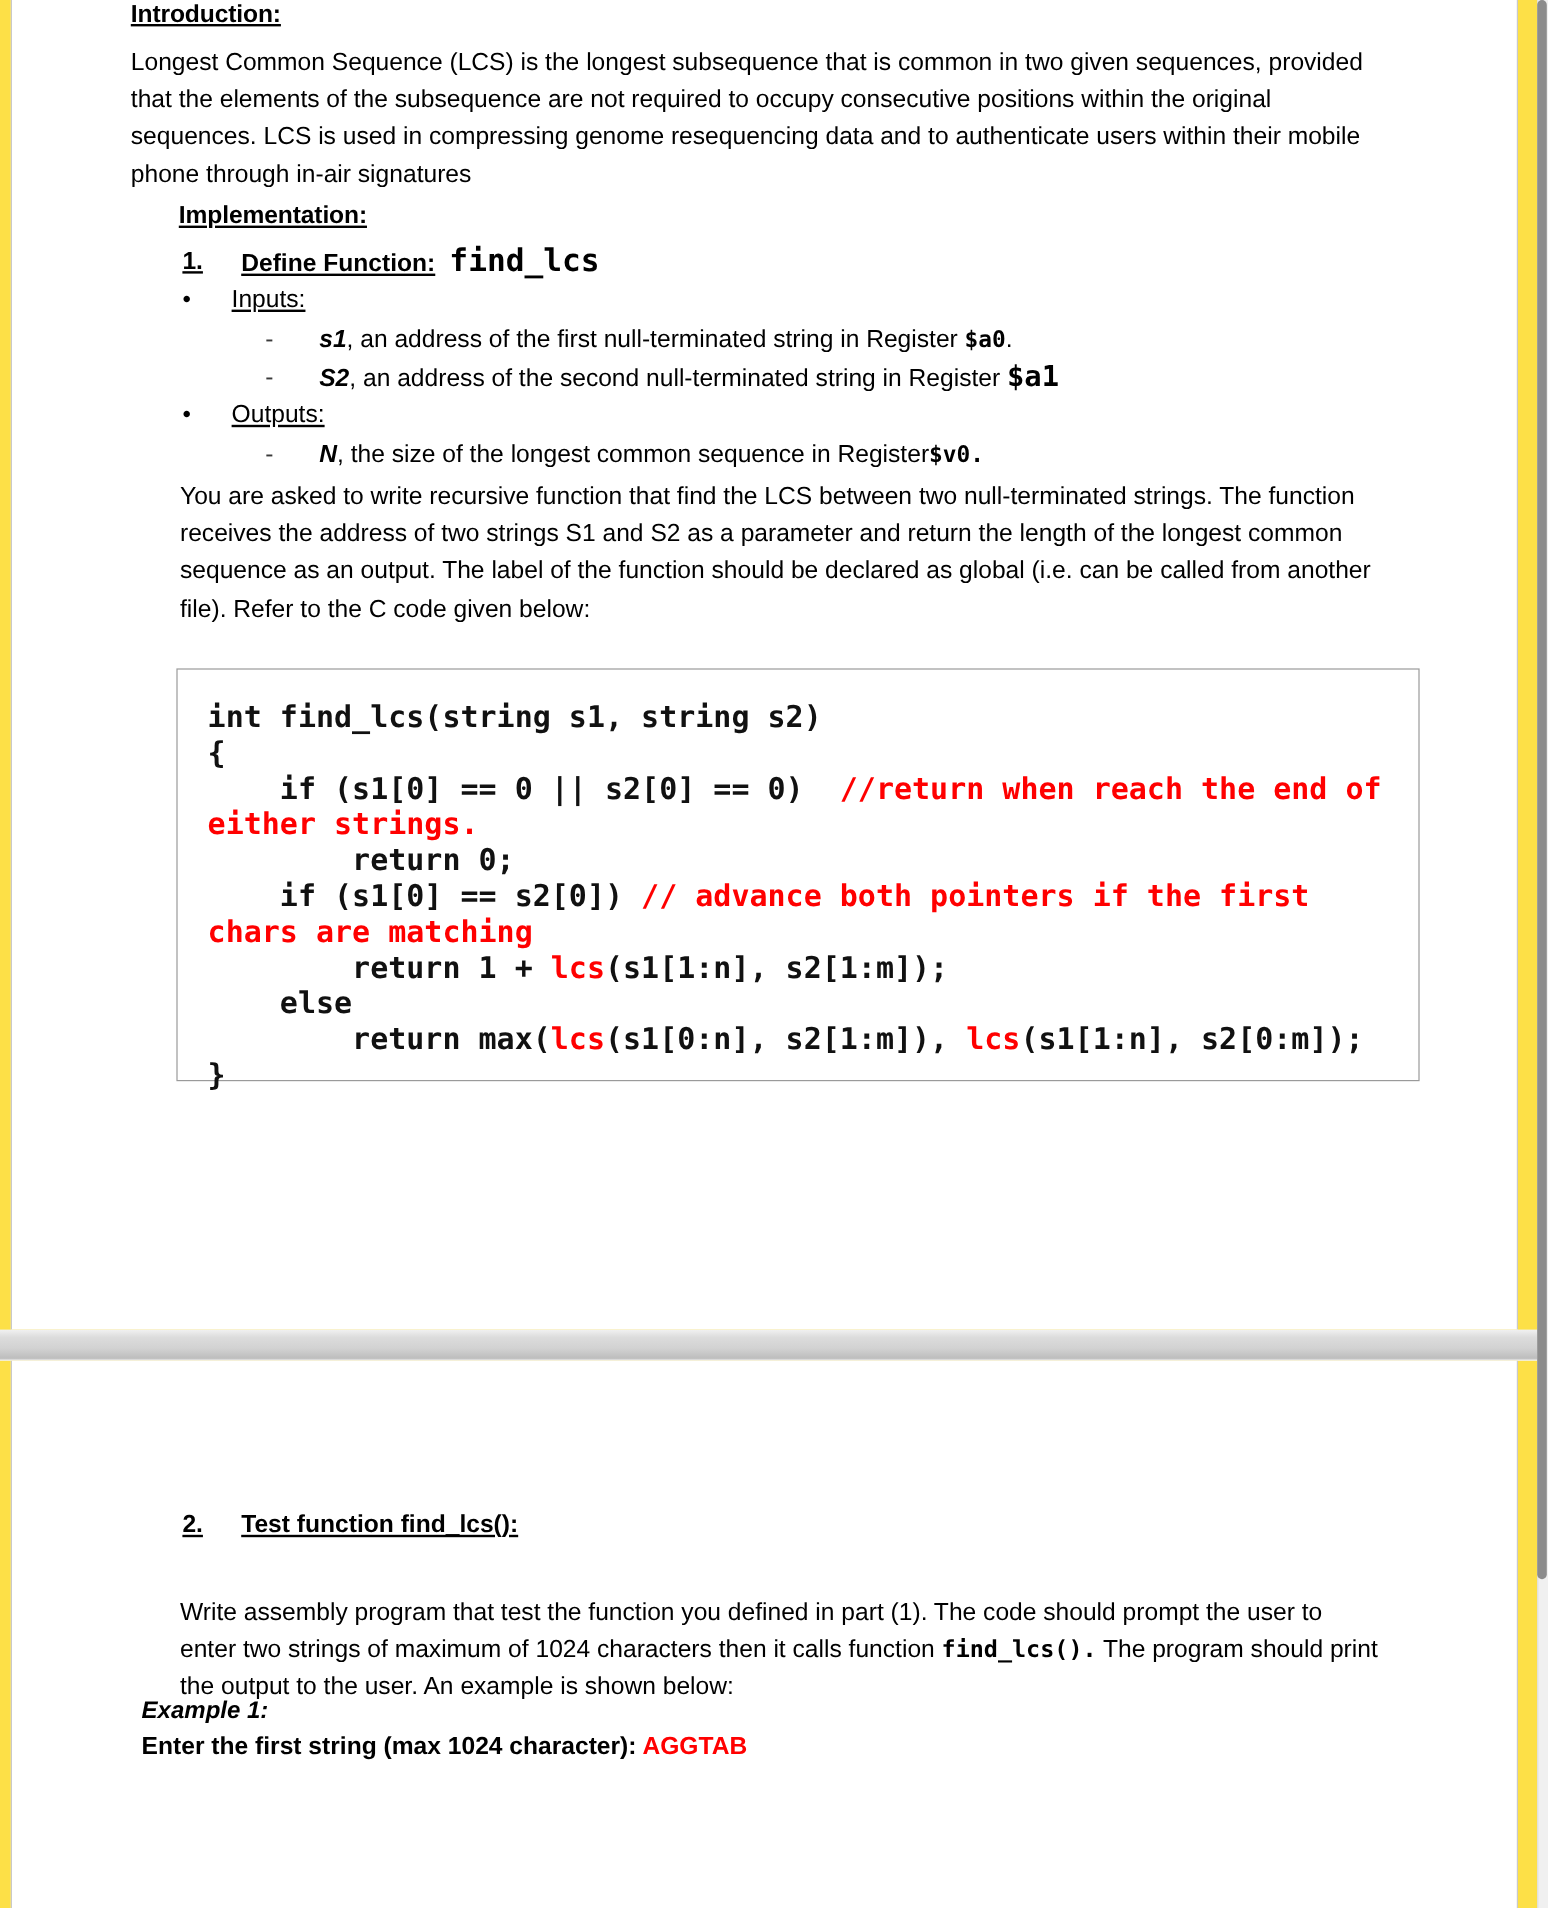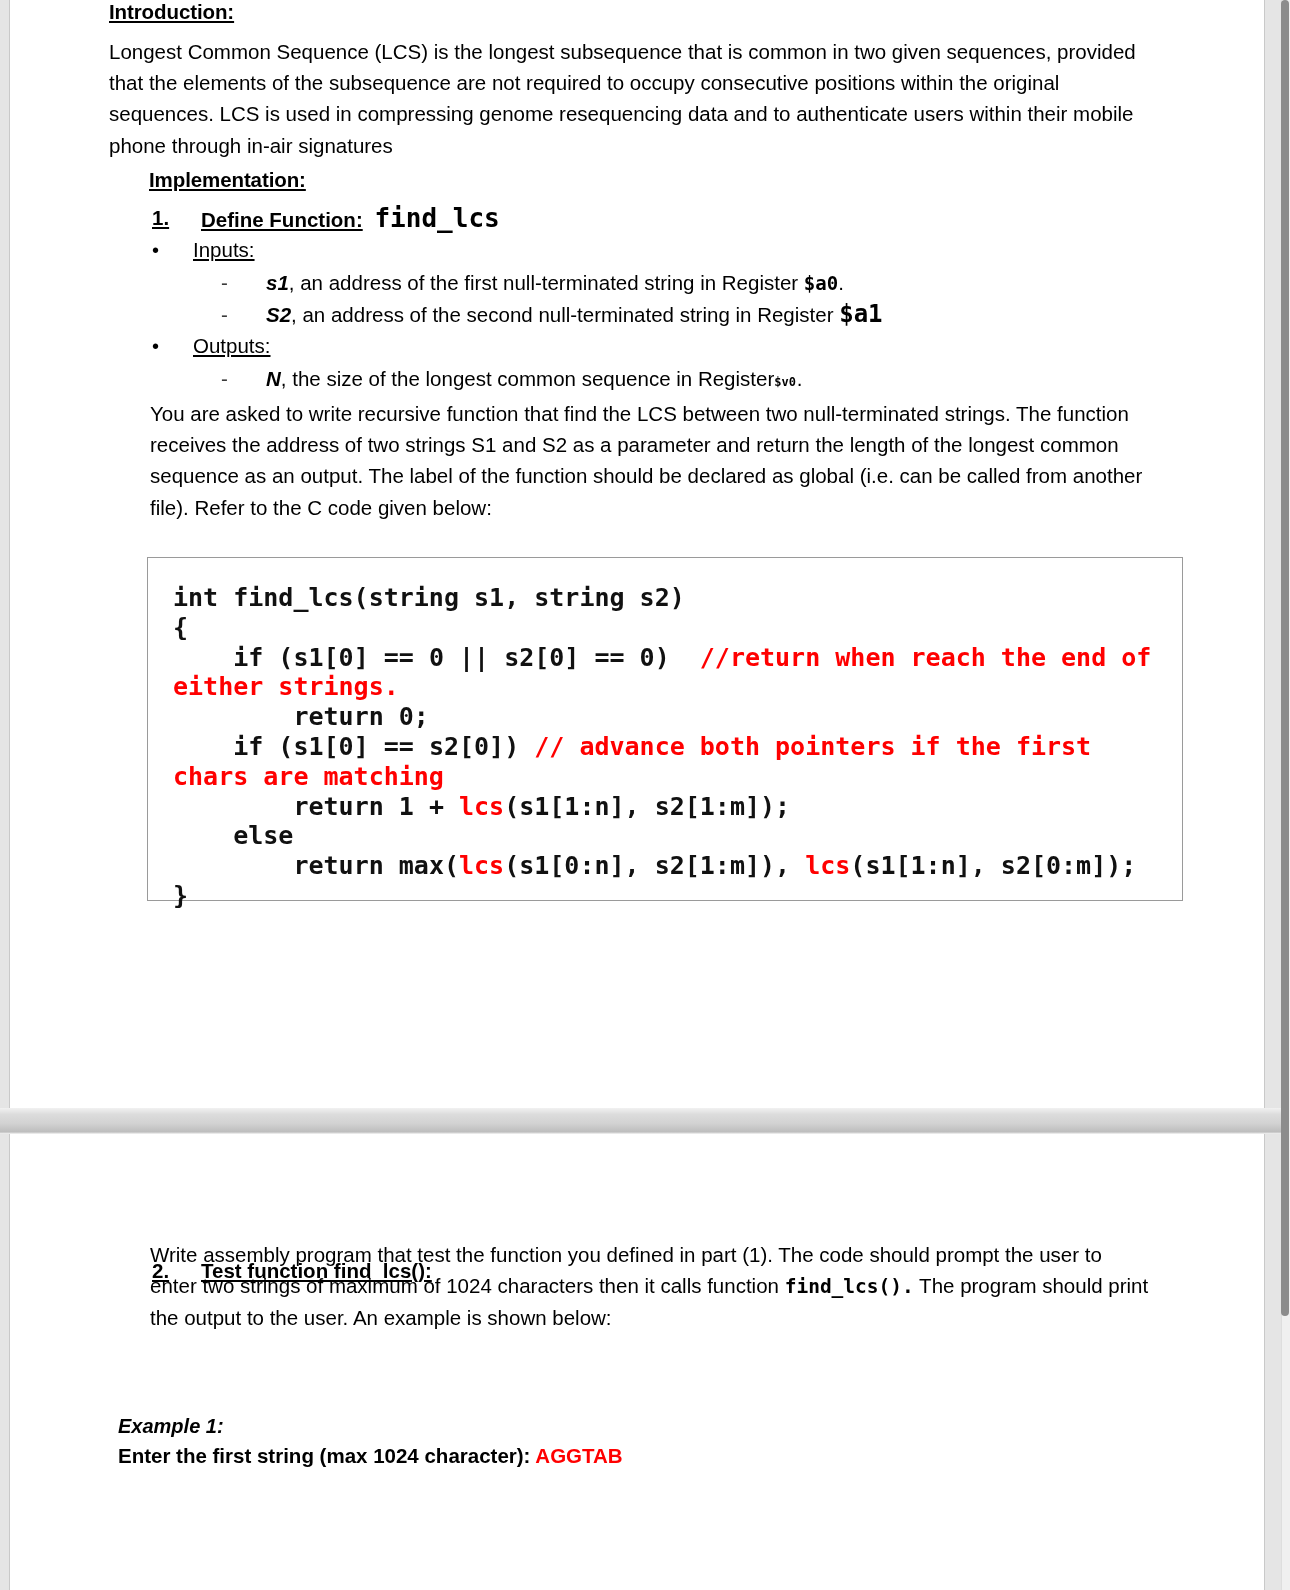--- a/index.html
+++ b/index.html
@@ -12,21 +12,21 @@
     height: 1590px;
     overflow: hidden;
     font-family: "Liberation Sans", sans-serif;
     color: #000000;
   }
 
   #viewport {
     position: relative;
     width: 1290px;
     height: 1590px;
-    background: #e5e5e5;
+    background: #fde047;
   }
 
   
   .page {
     position: absolute;
     left: 9px;
     width: 1256px;
     background: #ffffff;
     border-left: 1px solid #c9c9c9;
     border-right: 1px solid #c9c9c9;
@@ -241,21 +241,21 @@
   <div class="content" style="top:331px; left:152px; width:1000px;">
     <div class="bullet-item">
       <span class="bullet-dot">•</span>
       <span style="display:inline-block; width:41px;"></span><span class="bullet-label">Outputs:</span>
     </div>
   </div>
 
   <div class="content" style="top:363px; left:221px; width:940px;">
     <div class="dash-item">
       <span class="dash-marker">-</span>
-      <span style="display:inline-block; width:45px;"></span><i class="ital-b">N</i><span>, the size of the longest common sequence in Register</span><b class="mono mono-b" style="font-size:12px;">$v0.</b>
+      <span style="display:inline-block; width:45px;"></span><i class="ital-b">N</i><span>, the size of the longest common sequence in Register</span><b class="mono mono-b" style="font-size:19px;">$v0.</b>
     </div>
   </div>
 
   <div class="content" style="top:398px; left:150px; width:1000px;">
     <p class="body-text">You are asked to write recursive function that find the LCS between two null-terminated strings. The function receives the address of two strings S1 and S2 as a parameter and return the length of the longest common sequence as an output. The label of the function should be declared  as global (i.e. can be called from another file). Refer to the C code given below:</p>
   </div>
 
   <div id="code-box">
     <pre><span id="code-target"><span>int find_lcs(string s1, string s2)</span>
 <span>{</span>
@@ -268,21 +268,21 @@
 <span>}</span></span></pre>
   </div>
 
   <div class="content" style="top:1256px; left:152px; width:1010px;">
     <div class="num-item">
       <span class="num-marker">2.</span>
       <span style="display:inline-block; width:49px;"></span><span class="num-text">Test function find_lcs():</span>
     </div>
   </div>
 
-  <div class="content" style="top:1239px; left:150px; width:1000px;">
+  <div class="content" style="top:1328px; left:150px; width:1000px;">
     <p class="body-text"><span>Write assembly program that test the function you defined in part (1). The code should prompt the user to enter two strings of maximum of 1024 characters then it calls function </span><b class="mono mono-b" style="font-size:19.5px;">find_lcs().</b><span> The program should print the output to the user. An example is shown below:</span></p>
   </div>
 
   <div class="content" style="top:1411px; left:118px; width:1000px;">
     <div class="ex-title">Example 1:</div>
     <div class="ex-line"><span>Enter the first string (max 1024 character): </span><span class="ex-val">AGGTAB</span></div>
   </div>
 
   <div id="scrollbar-track">
     <div id="scrollbar-thumb"></div>

